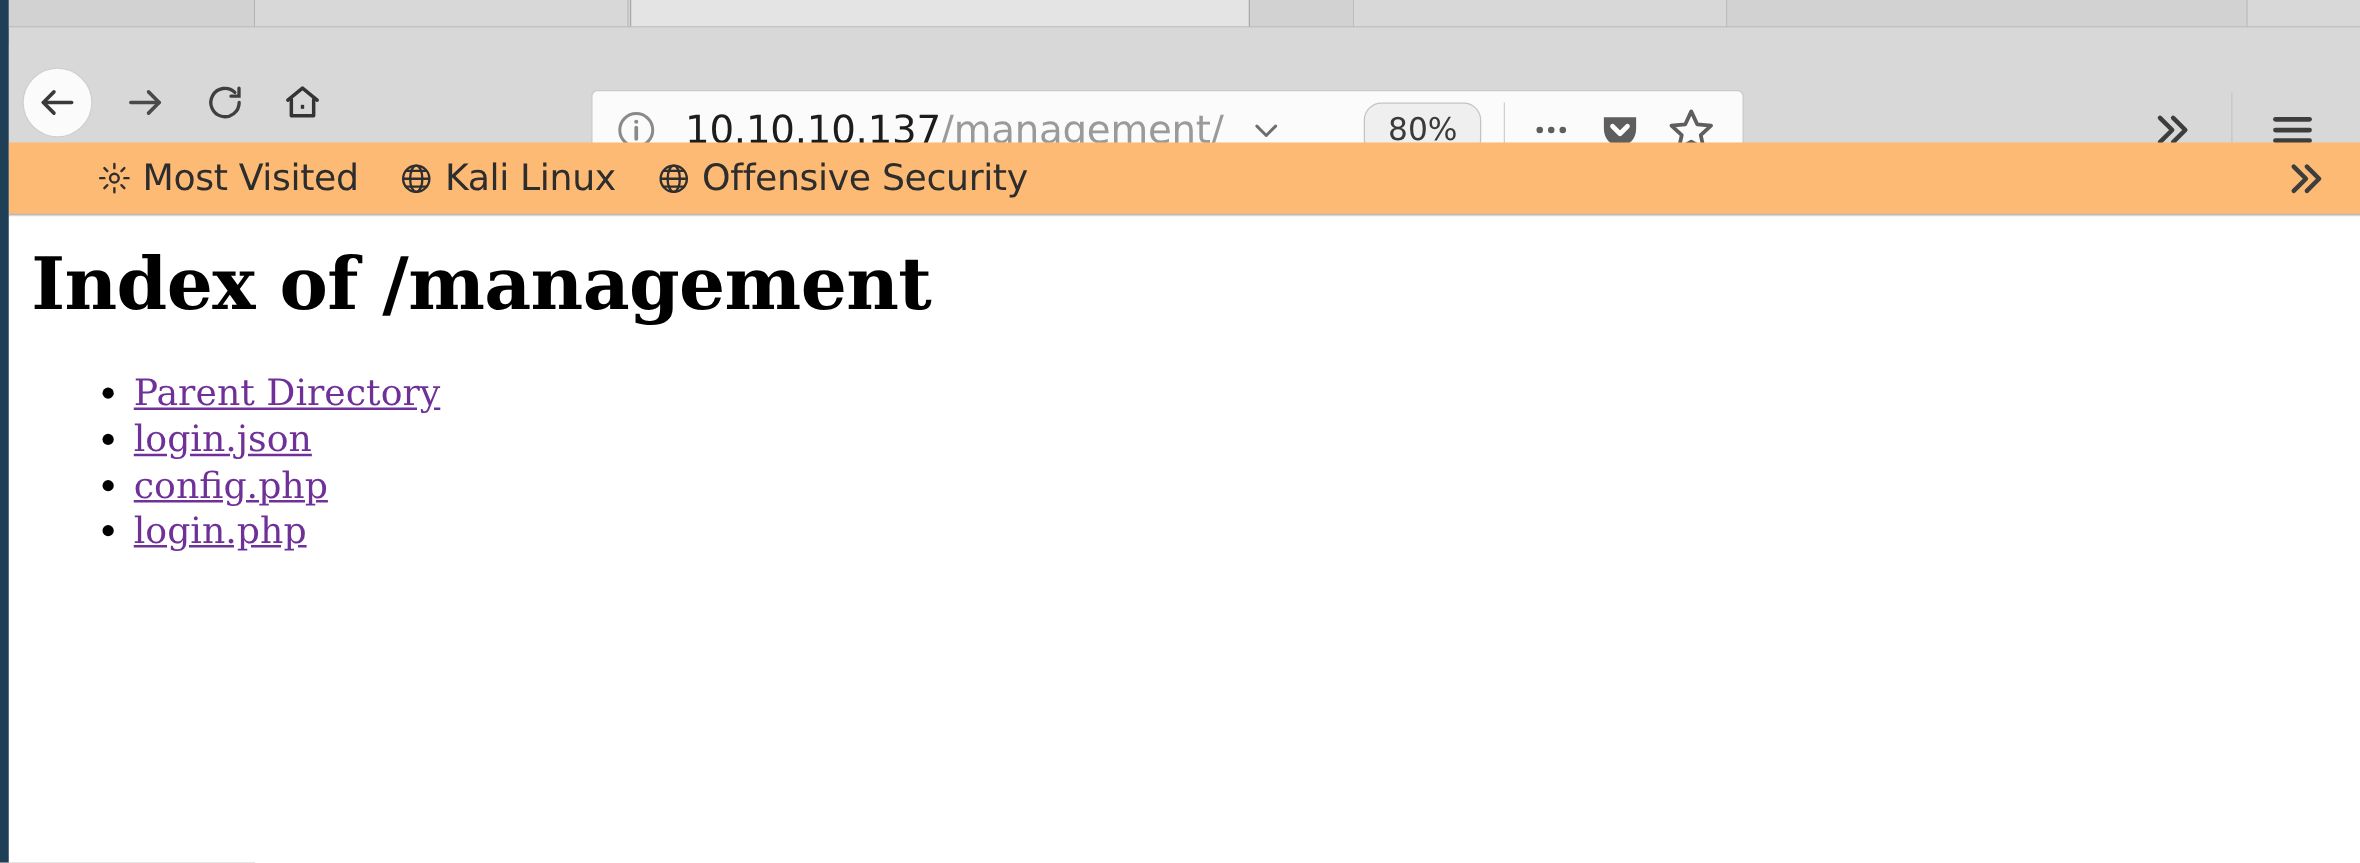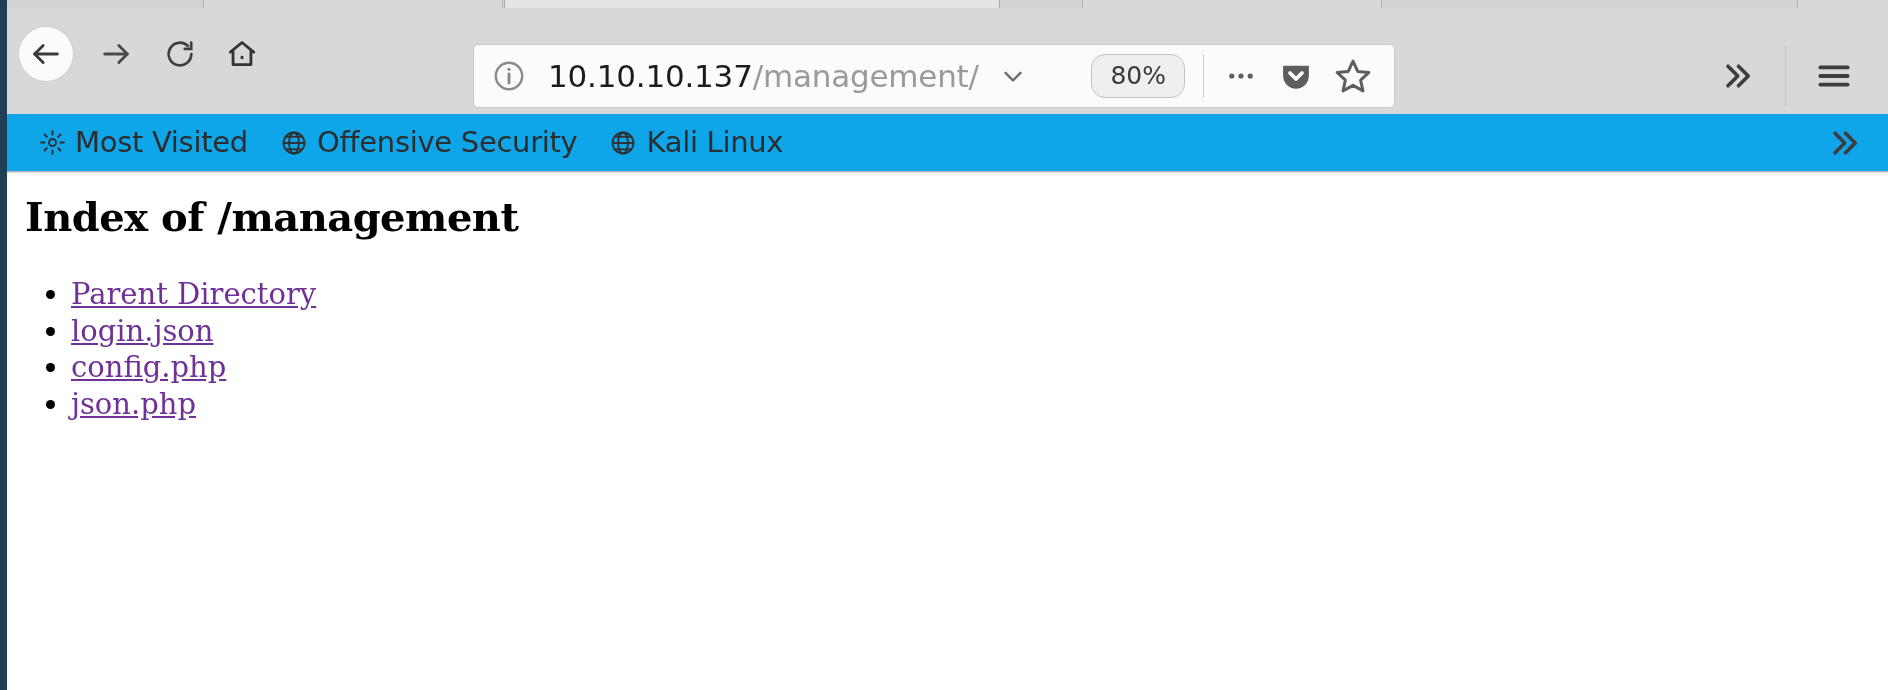--- a/index.html
+++ b/index.html
@@ -69,21 +69,21 @@
     position: absolute;
     left: 0; top: 21px;
     width: 100%;
     height: 1px;
     background: #bcbcbc;
   }
 
   
   .navbar {
     position: absolute;
-    left: 0; top: 8px;
+    left: 0; top: 36px;
     width: 100%;
     height: 92px;
     background: #d8d8d8;
     display: flex;
     align-items: center;
   }
   .navbtn {
     width: 54px; height: 54px;
     margin-left: 8px;
     border-radius: 50%;
@@ -166,25 +166,26 @@
   }
   .tb-btn { width: 60px; height: 60px; display:flex; align-items:center; justify-content:center; }
   .tb-btn:last-child { margin-right: 24px; }
 
   
   .bookmarks {
     position: absolute;
     left: 0; top: 114px;
     width: 100%;
     height: 58px;
-    background: #0ea5e9;
+    background: #fdba74;
     display: flex;
     align-items: center;
     border-bottom: 1px solid #b9b9b9;
     box-sizing: border-box;
+    padding-left: 39px;
   }
   .bm-item {
     display: flex;
     align-items: center;
     gap: 9px;
     padding: 4px 10px;
     margin-left: 12px;
     border-radius: 3px;
     white-space: nowrap;
   }
@@ -209,28 +210,28 @@
     left: 0; top: 173px;
     right: 0; bottom: 0;
     background: #ffffff;
     overflow: hidden;
   }
   .page-heading {
     margin: 0;
     padding: 22px 0 0 18px;
     font-family: "DejaVu Serif", "Liberation Serif", serif;
     font-weight: bold;
-    font-size: 40px;
+    font-size: 58px;
     line-height: 1.12;
     color: #000000;
     letter-spacing: -0.5px;
   }
   ul.dirlist {
     margin: 36px 0 0 0;
-    padding-left: 64px;
+    padding-left: 100px;
     list-style: disc;
   }
   ul.dirlist li {
     font-family: "DejaVu Serif", "Liberation Serif", serif;
     font-size: 29px;
     line-height: 1.27;
     color: #000;
   }
   ul.dirlist li::marker { font-size: 29px; }
   ul.dirlist a {
@@ -380,34 +381,34 @@
     <div class="bm-item">
       <span class="icon-hit">
         <svg width="28" height="28" viewBox="0 0 24 24" fill="none" stroke="#2f2f2f" stroke-width="1.6">
           <circle cx="12" cy="12" r="9"></circle>
           <ellipse cx="12" cy="12" rx="4.2" ry="9"></ellipse>
           <line x1="3" y1="12" x2="21" y2="12"></line>
           <line x1="4.6" y1="6.6" x2="19.4" y2="6.6"></line>
           <line x1="4.6" y1="17.4" x2="19.4" y2="17.4"></line>
         </svg>
       </span>
-      <span class="bm-label">Offensive Security</span>
+      <span class="bm-label">Kali Linux</span>
     </div>
 
     <div class="bm-item">
       <span class="icon-hit">
         <svg width="28" height="28" viewBox="0 0 24 24" fill="none" stroke="#2f2f2f" stroke-width="1.6">
           <circle cx="12" cy="12" r="9"></circle>
           <ellipse cx="12" cy="12" rx="4.2" ry="9"></ellipse>
           <line x1="3" y1="12" x2="21" y2="12"></line>
           <line x1="4.6" y1="6.6" x2="19.4" y2="6.6"></line>
           <line x1="4.6" y1="17.4" x2="19.4" y2="17.4"></line>
         </svg>
       </span>
-      <span class="bm-label">Kali Linux</span>
+      <span class="bm-label">Offensive Security</span>
     </div>
 
 
 
     <div class="bm-overflow">
       <span class="icon-hit">
         <svg width="36" height="36" viewBox="0 0 24 24" fill="none" stroke="#3d3d3d" stroke-width="2.4" stroke-linecap="round" stroke-linejoin="round">
           <polyline points="6,5.5 12.5,12 6,18.5"></polyline>
             <polyline points="13,5.5 19.5,12 13,18.5"></polyline>
         </svg>
@@ -421,18 +422,18 @@
       <li>
         <a href="#">Parent Directory</a>
       </li>
       <li>
         <a href="#">login.json</a>
       </li>
       <li>
         <a href="#">config.php</a>
       </li>
       <li>
-        <a href="#">json.php</a>
+        <a href="#">login.php</a>
       </li>
     </ul>
   </div>
 
 </div>
 
 </body></html>

